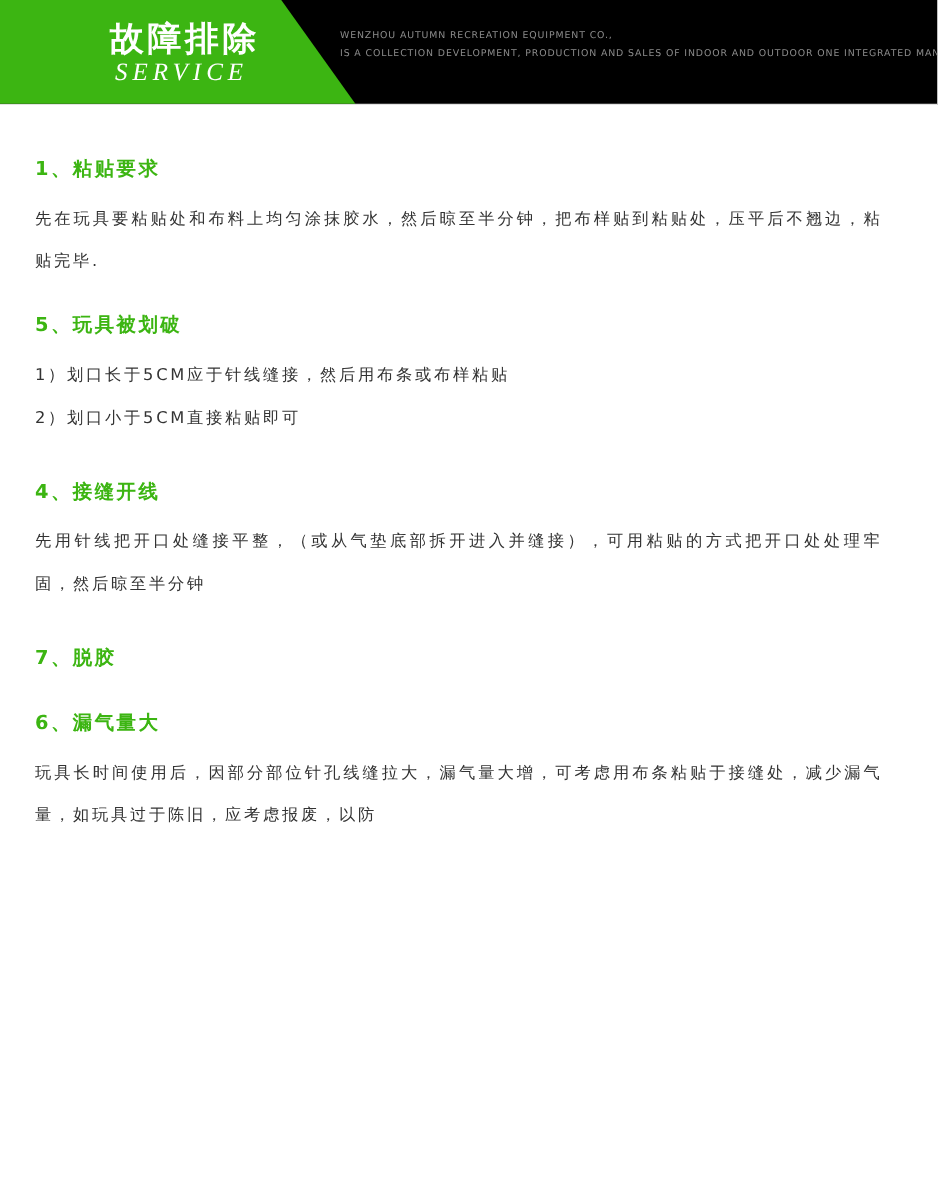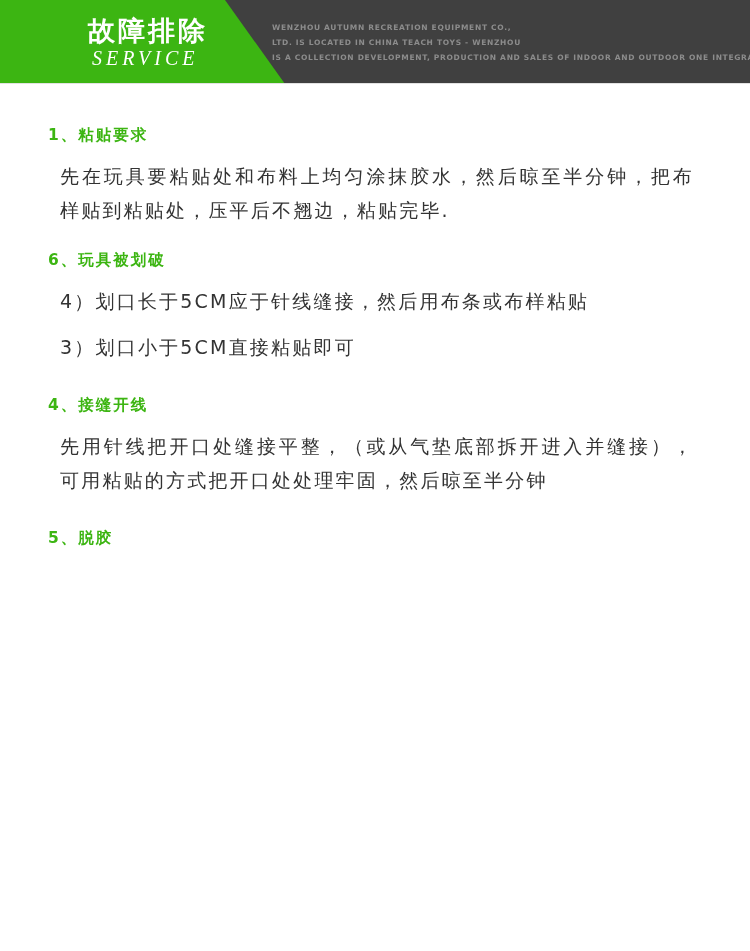--- a/index.html
+++ b/index.html
@@ -13,21 +13,21 @@
     background: #ffffff;
     font-family: "DejaVu Sans", "Liberation Sans", sans-serif;
     overflow: hidden;
   }
 
   
   .banner {
     position: relative;
     width: 750px;
     height: 84px;
-    background: #404040;
+    background: #000000;
     overflow: hidden;
     border-bottom: 1px solid #e2e2e2;
   }
   .banner-green {
     position: absolute;
     left: 0;
     top: 0;
     width: 300px;
     height: 84px;
     background: #3cb512;
@@ -68,82 +68,84 @@
     top: 20px;
     width: 440px;
   }
   .banner-en div {
     color: #8c8c8c;
     font-size: 7.5px;
     line-height: 15px;
     letter-spacing: 0.7px;
     white-space: nowrap;
     font-family: "DejaVu Sans", "Liberation Sans", sans-serif;
-    font-weight: bold;
   }
 
   
   .content {
-    padding: 40px 44px 0 48px;
+    padding: 40px 44px 0 28px;
   }
   .section { margin-bottom: 22px; }
   .section-heading {
     color: #3cb512;
     font-size: 15.5px;
     font-weight: bold;
     letter-spacing: 2px;
     margin: 0 0 13px 0;
     line-height: 22px;
   }
   .para {
     color: #333333;
-    font-size: 19px;
+    font-size: 13px;
     letter-spacing: 2.2px;
     line-height: 34px;
-    margin: 12px;
+    margin: 0;
     text-align: justify;
   }
   .para + .para { margin-top: 0; }
   .sec-gap-lg { margin-bottom: 30px; }
 </style>
 </head>
 <body>
 
 <div class="banner">
   <div class="banner-green"></div>
   <div class="banner-green-inner">
     <div class="banner-title">故障排除</div>
     <div class="banner-sub">SERVICE</div>
   </div>
   <div class="banner-en">
     <div>WENZHOU AUTUMN RECREATION EQUIPMENT CO.,</div>
-    <div>LTD. IS LOCATED IN CHINA TEACH TOYS - WENZHOU</div>
     <div>IS A COLLECTION DEVELOPMENT, PRODUCTION AND SALES OF INDOOR AND OUTDOOR ONE INTEGRATED MANUFACTURING ENTERPRISES</div>
   </div>
 </div>
 
 <div class="content">
 
   <div class="section">
     <p class="section-heading">1、粘贴要求</p>
     <p class="para">先在玩具要粘贴处和布料上均匀涂抹胶水，然后晾至半分钟，把布样贴到粘贴处，压平后不翘边，粘贴完毕.</p>
   </div>
 
   <div class="section sec-gap-lg">
-    <p class="section-heading">6、玩具被划破</p>
-    <p class="para">4）划口长于5CM应于针线缝接，然后用布条或布样粘贴</p>
-    <p class="para">3）划口小于5CM直接粘贴即可</p>
+    <p class="section-heading">5、玩具被划破</p>
+    <p class="para">1）划口长于5CM应于针线缝接，然后用布条或布样粘贴</p>
+    <p class="para">2）划口小于5CM直接粘贴即可</p>
   </div>
 
   <div class="section sec-gap-lg">
     <p class="section-heading">4、接缝开线</p>
     <p class="para">先用针线把开口处缝接平整，（或从气垫底部拆开进入并缝接），可用粘贴的方式把开口处处理牢固，然后晾至半分钟</p>
   </div>
 
   <div class="section sec-gap-lg">
   </div>
 
   <div class="section sec-gap-lg">
-    <p class="section-heading">5、脱胶</p>
+    <p class="section-heading">7、脱胶</p>
   </div>
 
+  <div class="section">
+    <p class="section-heading">6、漏气量大</p>
+    <p class="para">玩具长时间使用后，因部分部位针孔线缝拉大，漏气量大增，可考虑用布条粘贴于接缝处，减少漏气量，如玩具过于陈旧，应考虑报废，以防</p>
+  </div>
 
 </div>
 
 </body></html>

